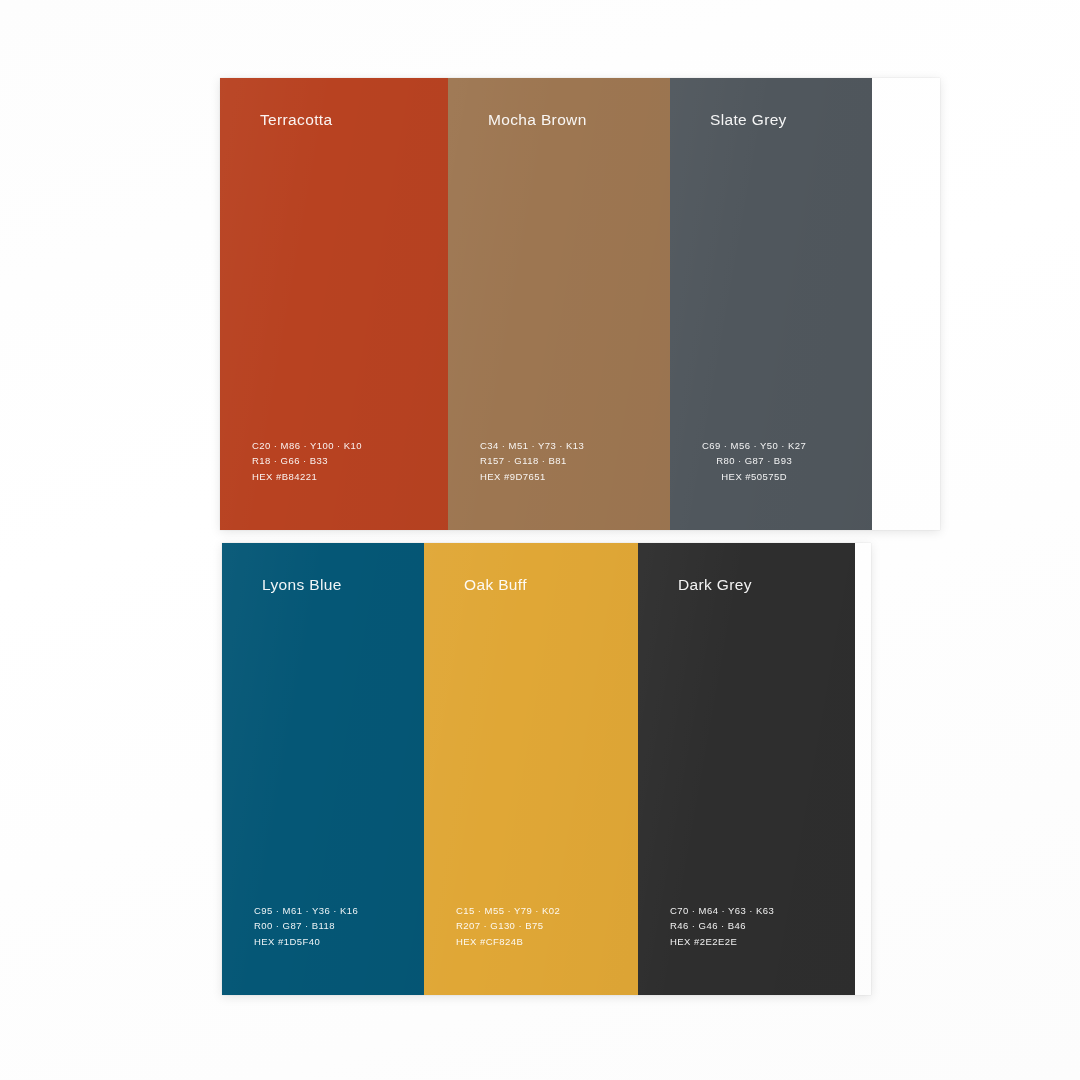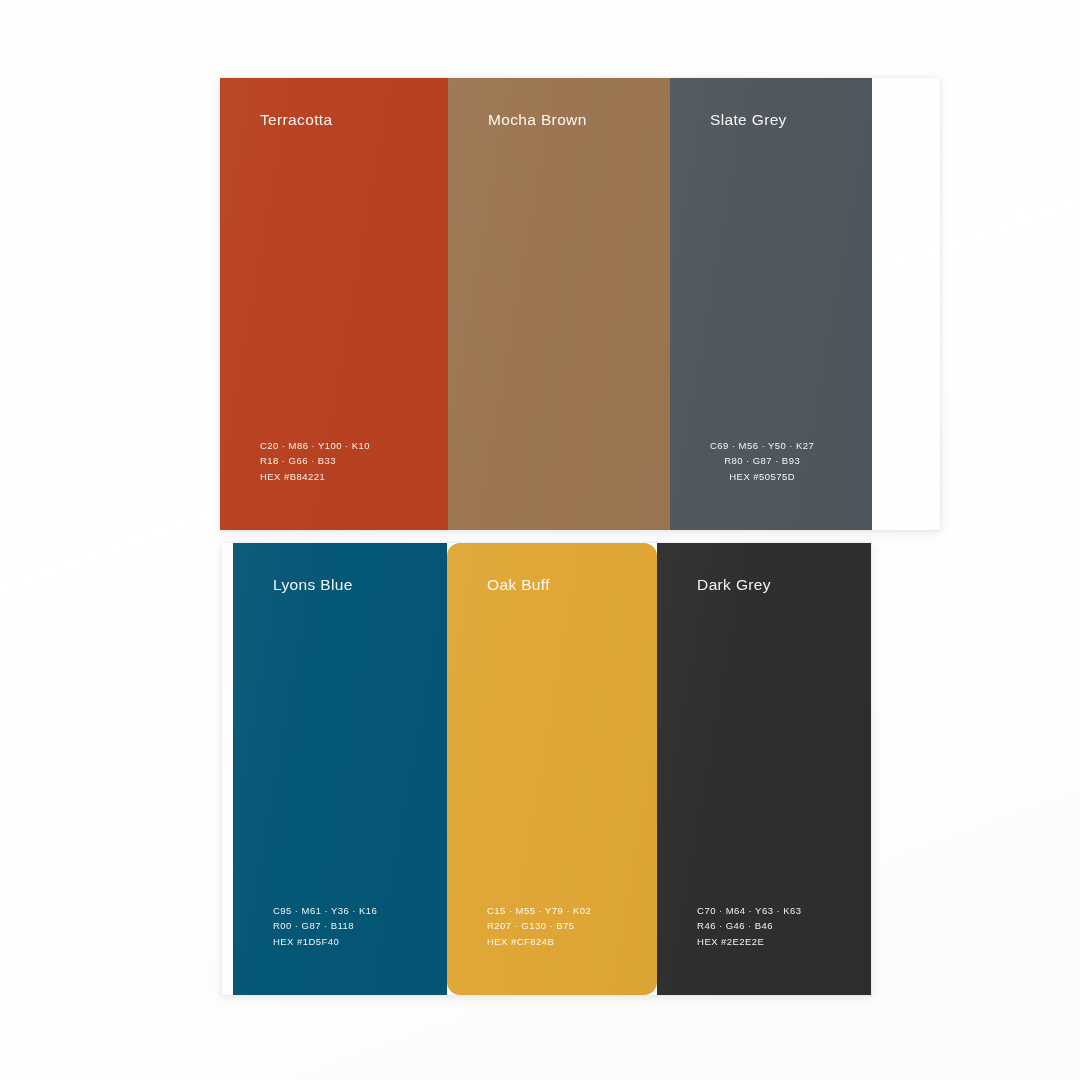--- a/index.html
+++ b/index.html
@@ -70,61 +70,66 @@
     top: 33px;
     font-size: 15.5px;
     letter-spacing: 0.35px;
     color: rgba(255,255,255,0.94);
     white-space: nowrap;
     z-index: 2;
   }
 
   .swatch-specs {
     position: absolute;
-    left: 40px;
+    left: 32px;
     bottom: 46px;
     z-index: 2;
   }
 
   .spec-line {
     font-size: 9.5px;
     letter-spacing: 0.45px;
     line-height: 15.4px;
     color: rgba(255,255,255,0.93);
     white-space: nowrap;
   }
 
   
   #swatch-terracotta   { width: 228px; }
   #swatch-mocha-brown  { width: 222px; padding-left: 40px; }
   #swatch-slate-grey   { width: 202px; text-align: center; }
 
   
-  #swatch-lyons-blue   { width: 218px; margin-left: 11px; }
-  #swatch-oak-buff     { width: 214px; border-radius: 13px; }
+  #swatch-lyons-blue   { width: 202px; }
+  #swatch-oak-buff     { width: 214px; }
   #swatch-dark-grey    { width: 217px; padding-left: 48px; }
 </style>
 </head>
 <body>
 
 <div id="palette-page">
 
   <div class="swatch-row" id="row-top">
 
     <div class="swatch" id="swatch-terracotta" style="background-color: rgb(184, 66, 33);">
       <div class="swatch-name">Terracotta</div>
       <div class="swatch-specs">
         <div class="spec-line">C20 · M86 · Y100 · K10</div>
         <div class="spec-line">R18 · G66 · B33</div>
         <div class="spec-line">HEX #B84221</div>
       </div>
     </div>
 
     <div class="swatch" id="swatch-mocha-brown" style="background-color: rgb(157, 118, 81);">
       <div class="swatch-name">Mocha Brown</div>
+      <div class="swatch-specs">
+        <div class="spec-line">C34 · M51 · Y73 · K13</div>
+        <div class="spec-line">R157 · G118 · B81</div>
+        <div class="spec-line">HEX #9D7651</div>
+      </div>
     </div>
 
     <div class="swatch" id="swatch-slate-grey" style="background-color: rgb(80, 87, 93);">
       <div class="swatch-name">Slate Grey</div>
       <div class="swatch-specs">
         <div class="spec-line">C69 · M56 · Y50 · K27</div>
         <div class="spec-line">R80 · G87 · B93</div>
         <div class="spec-line">HEX #50575D</div>
       </div>
     </div>

